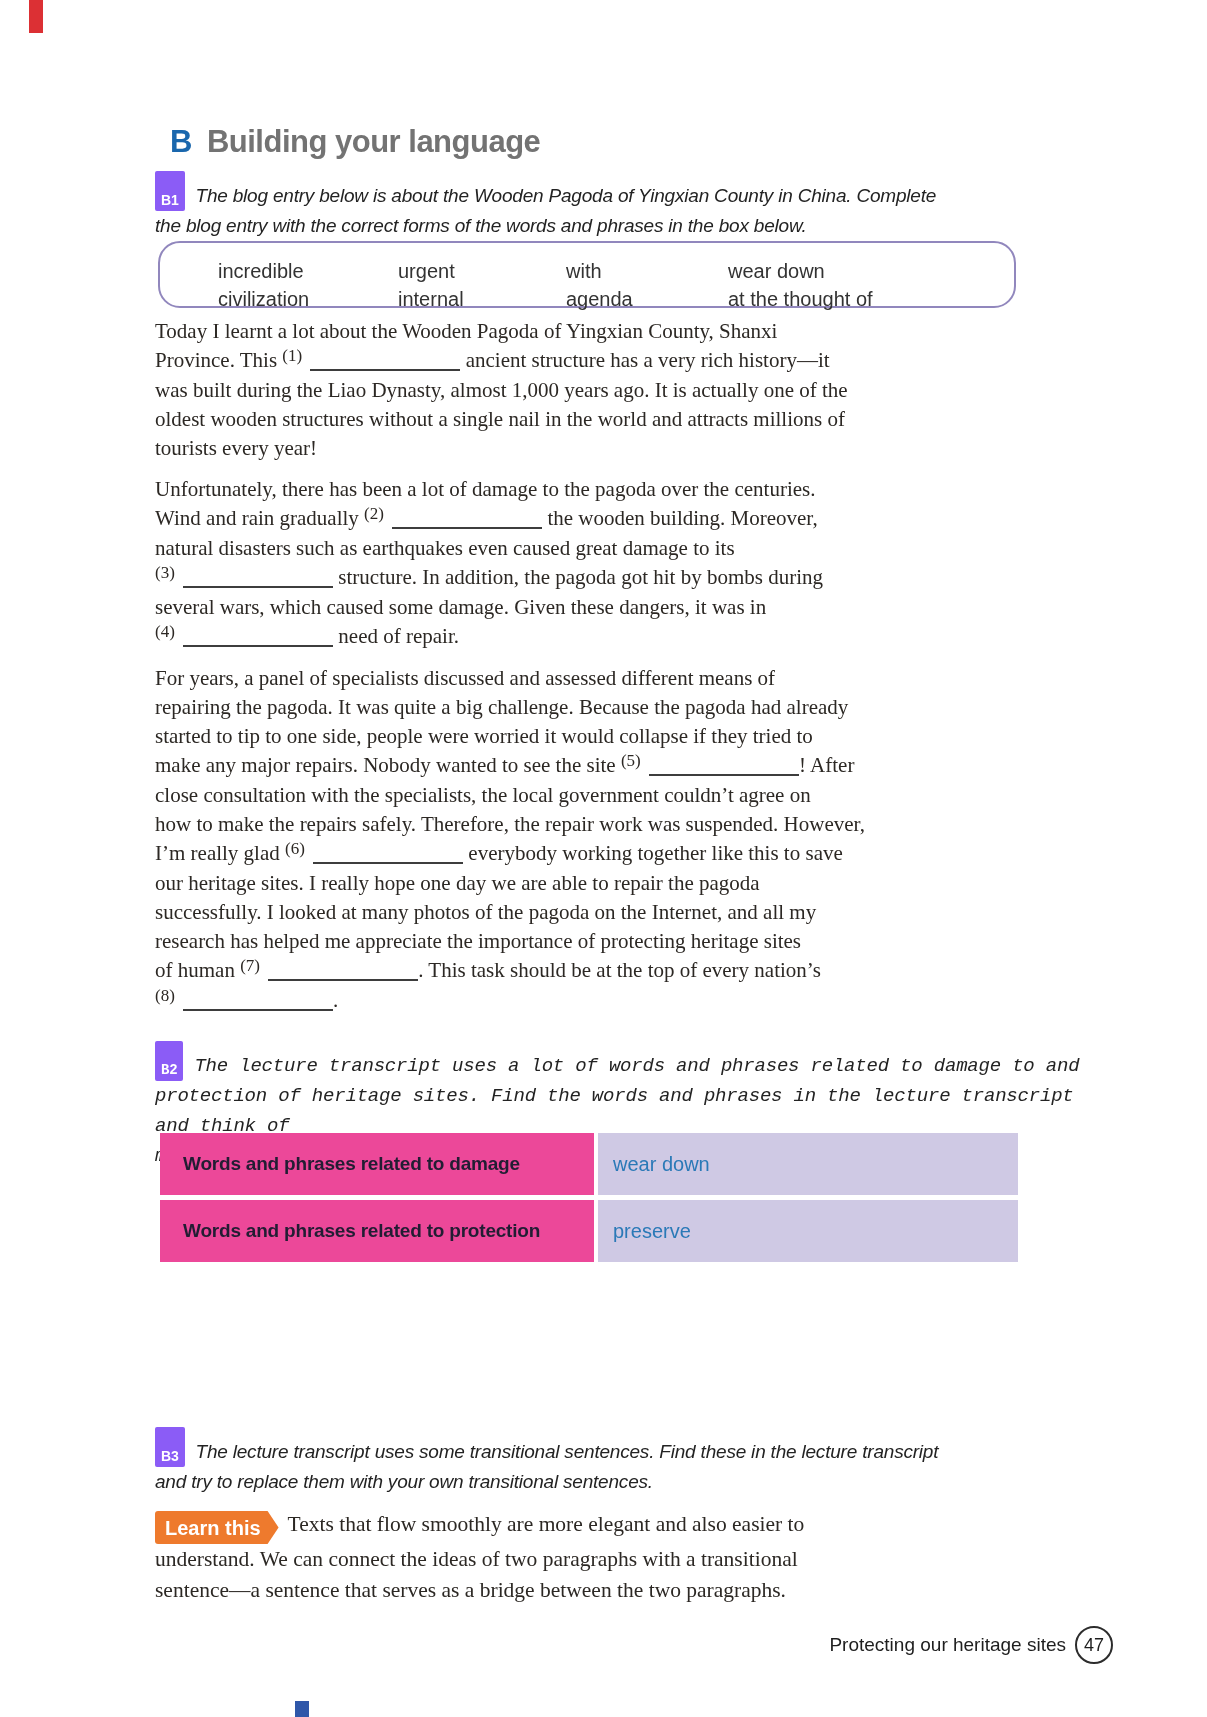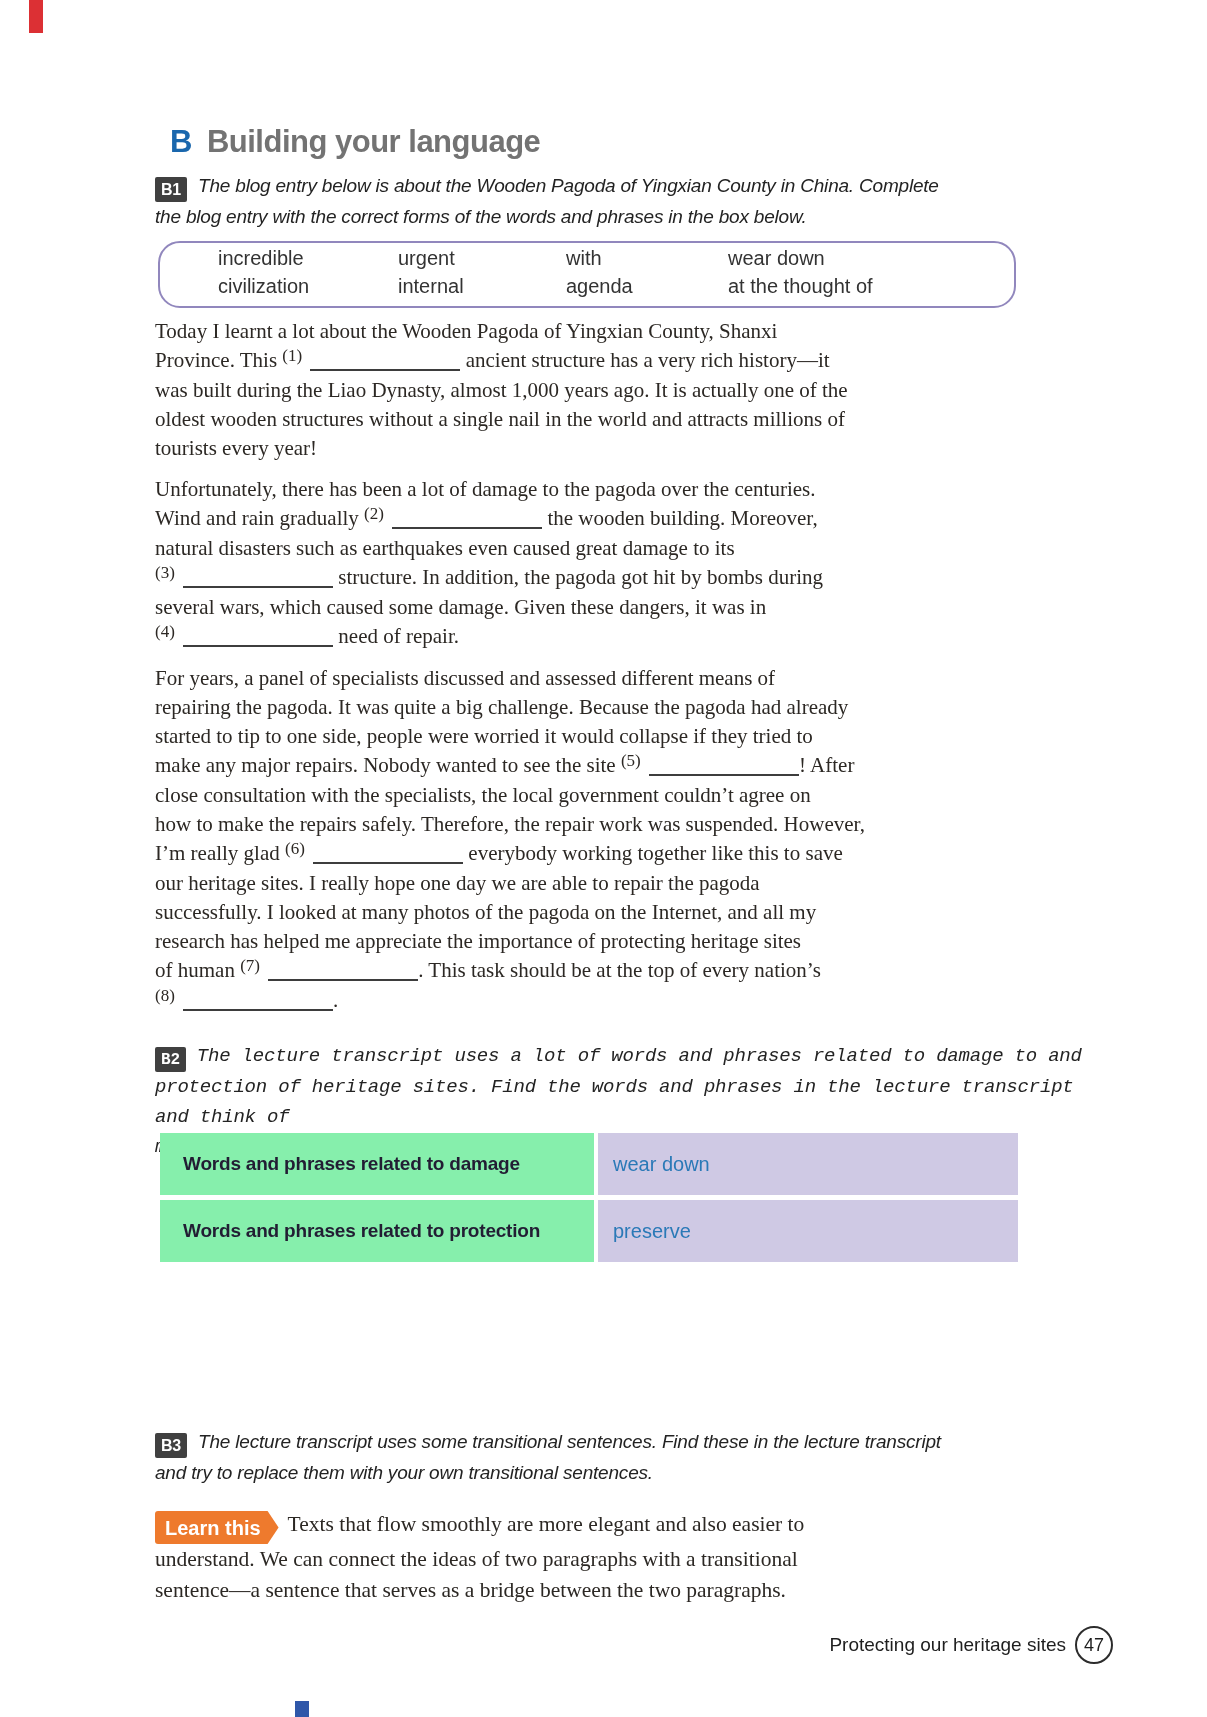--- a/index.html
+++ b/index.html
@@ -11,58 +11,58 @@
   .mark-red  { position:absolute; left:29px;  top:0;      width:14px; height:33px; background:#dc3034; }
   .mark-blue { position:absolute; left:295px; top:1701px; width:14px; height:16px; background:#2f57a9; }
 
   
   .heading { position:absolute; left:170px; top:124px; font-weight:bold; font-size:31px; letter-spacing:-0.5px; white-space:nowrap; }
   .heading .letter { color:#1a67ad; margin-right:15px; }
   .heading .title  { color:#737373; }
 
   
   .badge {
-    display:inline-block; background:#404040; color:#fff; font-weight:bold; font-style:normal;
-    font-size:16px; line-height:1; padding:5px 6px 4px 6px; border-radius:2px; margin-right:11px;
+    display:inline-block; background:#8b5cf6; color:#fff; font-weight:bold; font-style:normal;
+    font-size:14px; line-height:1; padding:22px 6px 4px 6px; border-radius:2px; margin-right:11px;
     vertical-align:-3px;
   }
 
   .instruction {
     position:absolute; left:155px; width:960px; font-style:italic; font-size:19px;
     line-height:30px; color:#232323; letter-spacing:-0.2px; margin:0;
   }
   #b1-instr { top:171px; }
   #b2-instr { top:1041px;font-family:Liberation Mono, monospace; }
   #b3-instr { top:1427px; }
 
   
   .word-box {
     position:absolute; left:158px; top:241px; width:858px; height:67px; box-sizing:border-box;
     border:2.5px solid #9187bd; border-radius:22px;
     display:grid; grid-template-columns:180px 168px 162px auto; grid-auto-rows:28px;
-    padding:1px 0 0 58px; font-size:20px; color:#333; align-items:center;
+    padding:14px 0 0 58px; font-size:20px; color:#333; align-items:center;
   }
 
   
   .blog {
     position:absolute; left:155px; top:317px; width:945px;
     font-family:"Liberation Serif", serif; font-size:21px; line-height:29px; color:#2c2824;
   }
   .blog p { margin:0 0 12px 0; }
   .blank-num { font-size:17px; position:relative; top:-6px; }
   .blank-line {
     display:inline-block; width:150px; height:2px; border-bottom:2px solid #3d3d3d;
     vertical-align:-4px; margin-left:3px;
   }
 
   
   .vocab-table { position:absolute; left:160px; top:1133px; width:858px; }
   .vt-row { display:grid; grid-template-columns:434px auto; column-gap:4px; margin-bottom:5px; }
   .vt-label {
-    background:#86efac; height:62px; display:flex; align-items:center; box-sizing:border-box;
+    background:#ec4899; height:62px; display:flex; align-items:center; box-sizing:border-box;
     padding-left:23px; font-weight:bold; font-size:19px; letter-spacing:-0.2px; color:#221d33;
   }
   .vt-value {
     background:#cfc9e4; height:62px; display:flex; align-items:center; box-sizing:border-box;
     padding-left:15px; font-size:20px; color:#2a79b7;
   }
 
   
   .learn {
     position:absolute; left:155px; top:1509px; width:815px;

